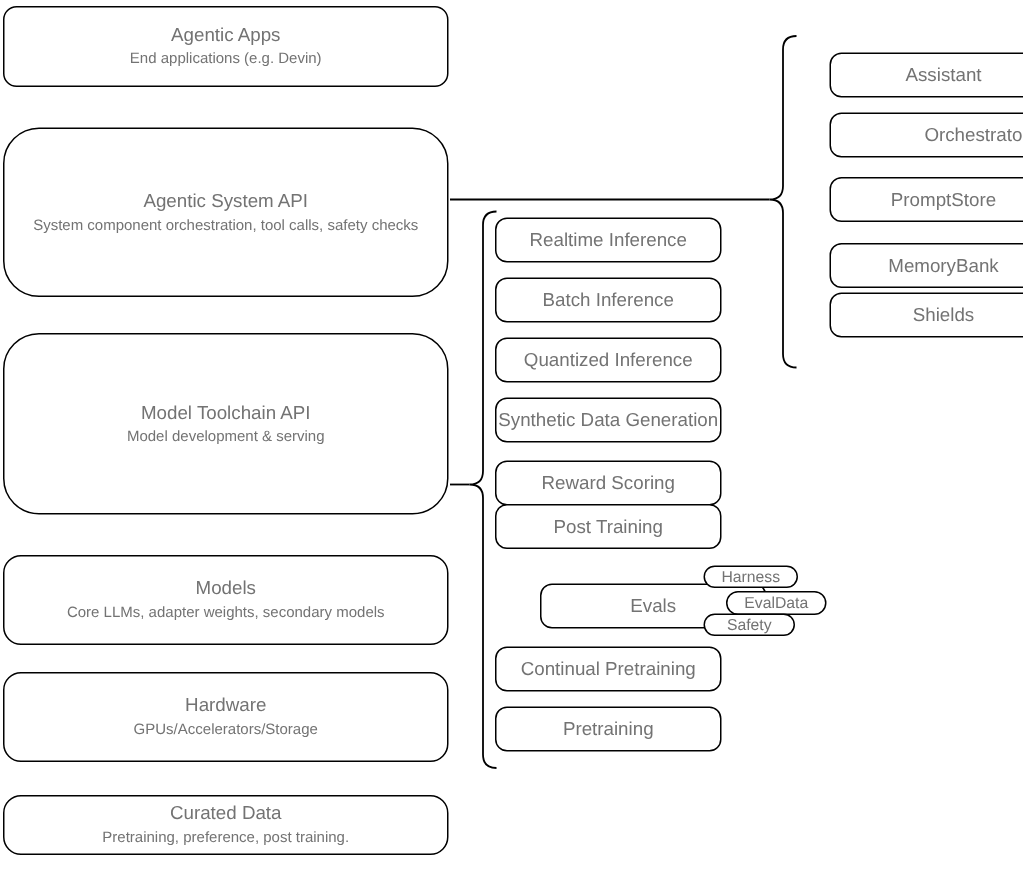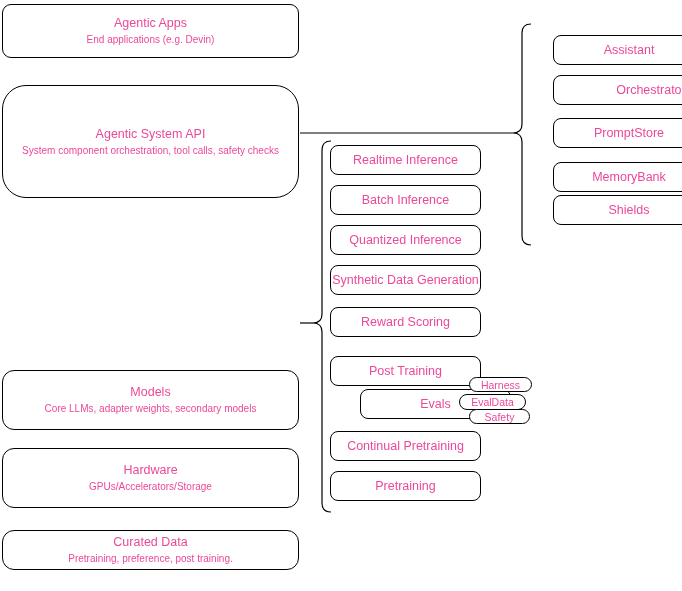--- a/index.html
+++ b/index.html
@@ -6,21 +6,21 @@
     margin: 0;
     padding: 0;
     background: #ffffff;
   }
   .canvas {
     position: relative;
     width: 682px;
     height: 591px;
     background: #ffffff;
     font-family: "Liberation Sans", sans-serif;
-    color: #ec4899;
+    color: #737373;
     overflow: hidden;
   }
   .overlay {
     position: absolute;
     left: 0;
     top: 0;
     pointer-events: none;
   }
   .overlay path {
     fill: none;
@@ -63,21 +63,21 @@
   .b3 { top: 370px; height: 60px;  border-radius: 12px; }
   .b4 { top: 448px; height: 60px;  border-radius: 12px; }
   .b5 { top: 530px; height: 40px;  border-radius: 12px; }
   
   .mbox { left: 330px; width: 151px; height: 30px; border-radius: 8px; }
   .m0 { top: 145px; }
   .m1 { top: 185px; }
   .m2 { top: 225px; }
   .m3 { top: 265px; }
   .m4 { top: 307px; }
-  .m5 { top: 356px; }
+  .m5 { top: 336px; }
   .m6 { top: 389px; margin-left: 30px; }
   .m7 { top: 431px; }
   .m8 { top: 471px; }
   
   .rbox { left: 529px; width: 152px; height: 30px; border-radius: 8px; margin-left: 24px; }
   .r0 { top: 35px;  }
   .r1 { top: 75px; padding-left: 44px;  }
   .r2 { top: 118px; }
   .r3 { top: 162px; }
   .r4 { top: 195px; }
@@ -91,21 +91,21 @@
     display: flex;
     align-items: center;
     justify-content: center;
   }
   .pill .lbl {
     font-size: 10.5px;
     line-height: 12px;
     white-space: nowrap;
   }
   .p0 { left: 469px; top: 377px; width: 63px; height: 15px; }
-  .p1 { left: 459px; top: 394px; width: 67px; height: 16px; }
+  .p1 { left: 484px; top: 394px; width: 67px; height: 16px; }
   .p2 { left: 469px; top: 409px; width: 61px; height: 15px; }
 </style>
 </head>
 <body>
 
 <div class="canvas">
 
   <svg class="overlay" width="682" height="591" viewBox="0 0 682 591">
 
     <path d="M 300 133 L 513 133"></path>
@@ -118,20 +118,24 @@
   </svg>
 
   <div class="node lbox b0">
     <div class="t">Agentic Apps</div>
     <div class="s">End applications (e.g. Devin)</div>
   </div>
   <div class="node lbox b1">
     <div class="t">Agentic System API</div>
     <div class="s">System component orchestration, tool calls, safety checks</div>
   </div>
+  <div class="node lbox b2">
+    <div class="t">Model Toolchain API</div>
+    <div class="s">Model development &amp; serving</div>
+  </div>
   <div class="node lbox b3">
     <div class="t">Models</div>
     <div class="s">Core LLMs, adapter weights, secondary models</div>
   </div>
   <div class="node lbox b4">
     <div class="t">Hardware</div>
     <div class="s">GPUs/Accelerators/Storage</div>
   </div>
   <div class="node lbox b5">
     <div class="t">Curated Data</div>

